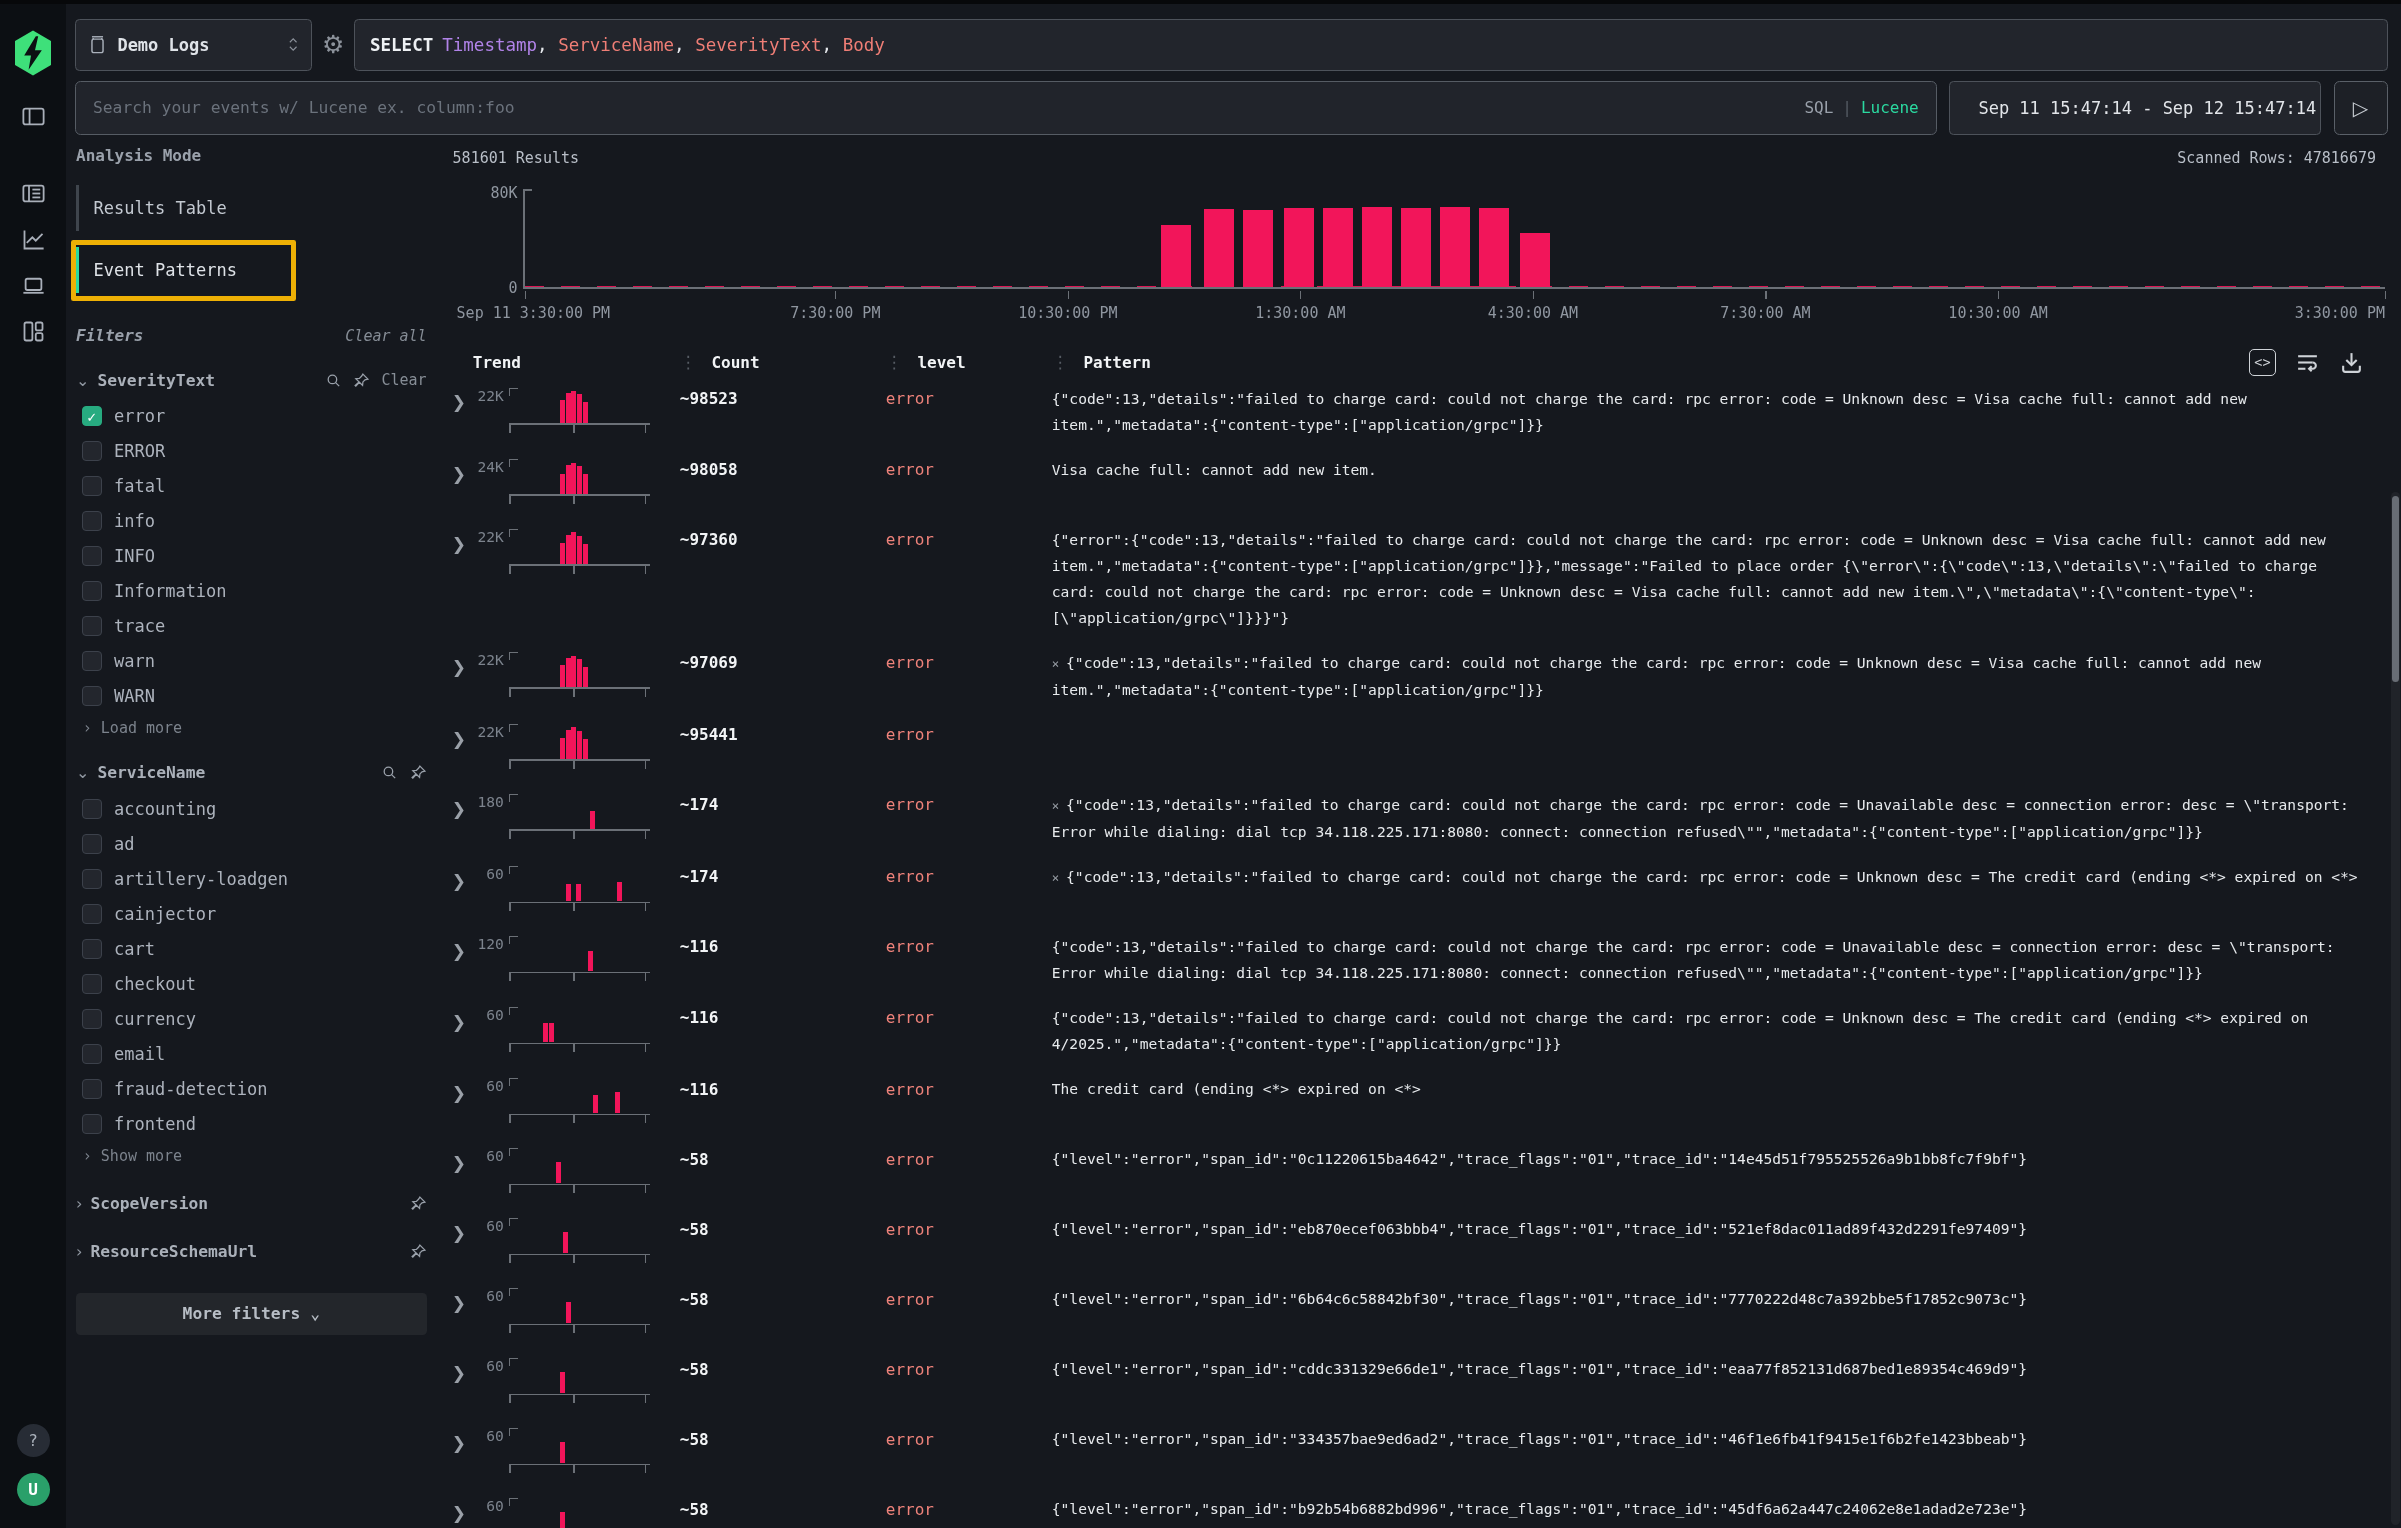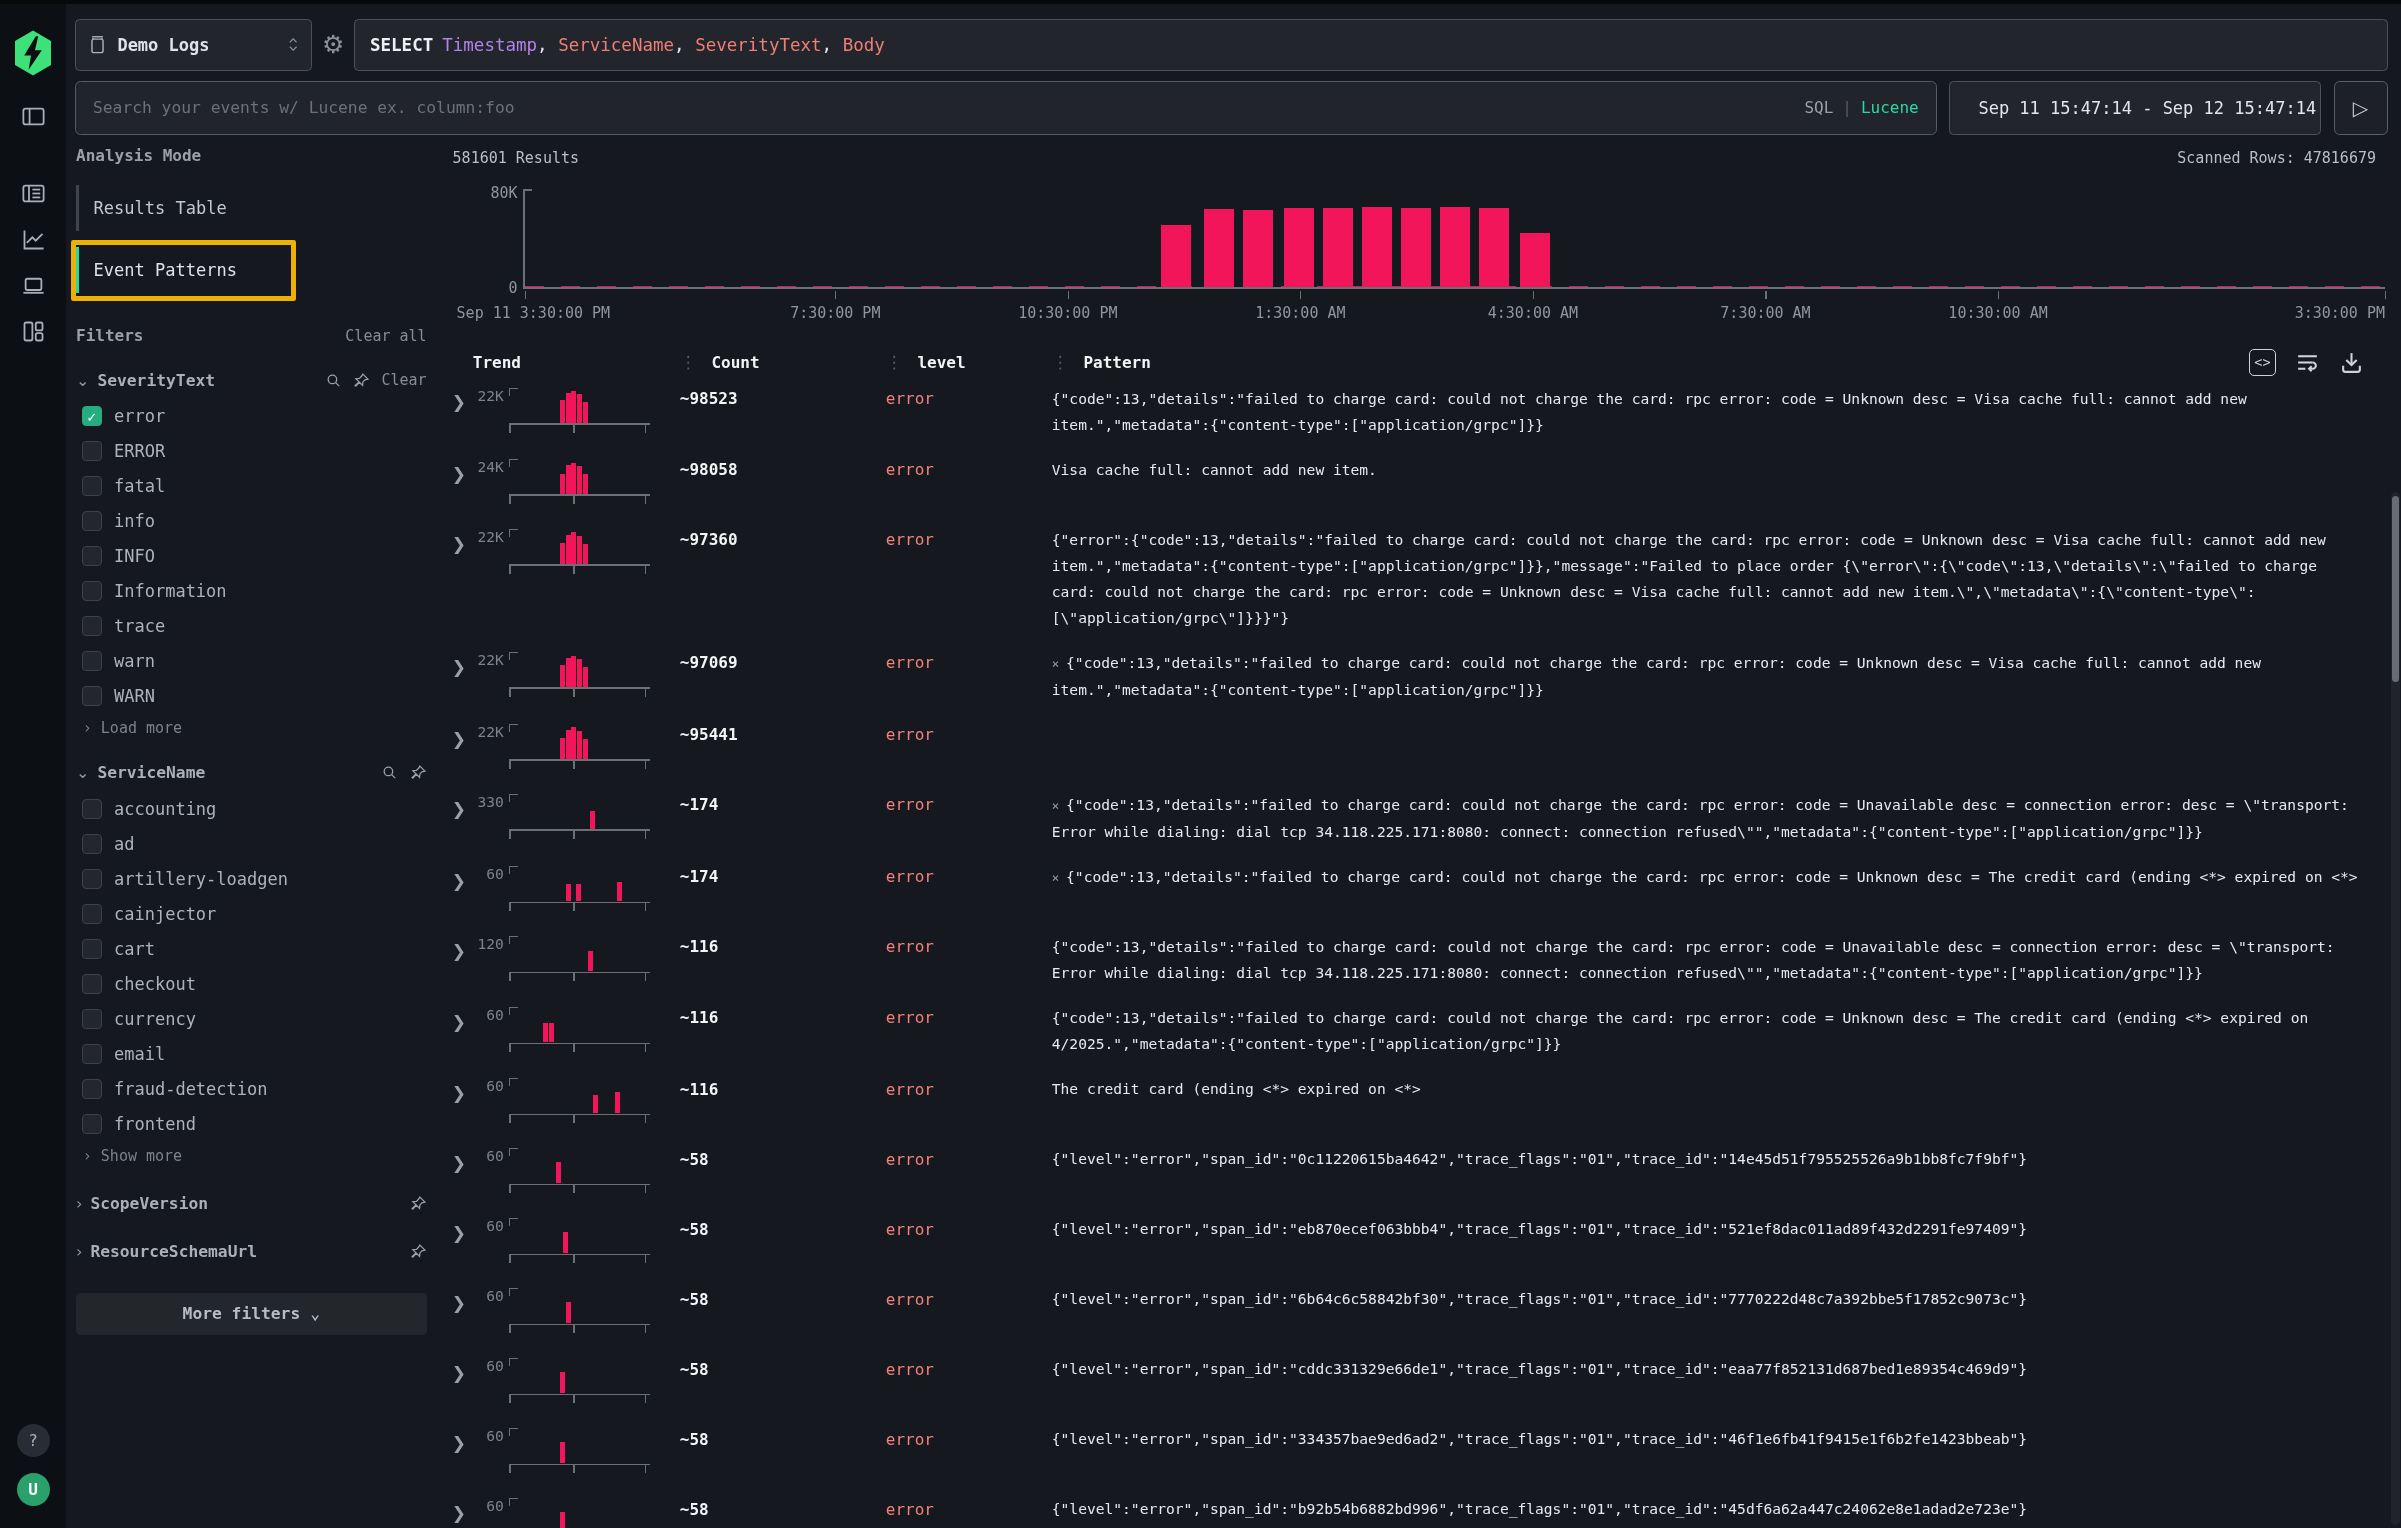--- a/index.html
+++ b/index.html
@@ -52,21 +52,21 @@
              font-family:"DejaVu Sans",sans-serif; }
   
   .bodywrap { flex:1; display:flex; margin-top:6px; min-height:0; }
   .sidebar { width:373px; padding:5.6px 12.4px 0 10px; flex-shrink:0; }
   .s-label { font-size:16px; font-weight:bold; color:#9aa1ab; }
   .modes { margin-top:20px; }
   .mode-item { display:flex; align-items:center; height:46px; border-left:3.4px solid #3f454d;
                padding-left:14.6px; font-size:17px; color:#c3c9d1; cursor:pointer; }
   .hl-box { border:5px solid #eeb005; border-radius:2.3px; margin:9px 0 8px -5px; width:225px; padding:2.3px 0; }
   .hl-box .mode-item { border-left-color:#2bd9a0; color:#dfe3e8; margin:0; }
-  .filters-row { display:flex; justify-content:space-between; align-items:baseline; margin-top:25px; }
+  .filters-row { display:flex; justify-content:space-between; align-items:baseline; margin-top:25px;font-style:italic; }
   .clear-all { font-size:15px; color:#868d96; cursor:pointer; }
   .group-head { display:flex; align-items:center; margin-top:26px; }
   .group-head .chev { color:#8f96a0; font-size:16px; margin-right:8px; font-family:"DejaVu Sans",sans-serif; }
   .group-head .gname { font-size:16.3px; font-weight:bold; color:#aab0b9; cursor:pointer; }
   .group-tools { margin-left:auto; display:flex; align-items:center; gap:11.3px; }
   .group-tools svg { width:17px; height:17px; stroke:#9aa1ab; fill:none; stroke-width:1.8; cursor:pointer; }
   .group-tools .gclear { font-size:15px; color:#868d96; cursor:pointer; }
   .chk-list { margin-top:9px; }
   .chk-row { display:flex; align-items:center; height:35px; cursor:pointer; }
   .chk-box { width:20px; height:20px; border-radius:4px; background:#23262d; border:1.1px solid #3c414b;
@@ -549,21 +549,21 @@
                   <div class="sbar" style="left: 48%; height: 28px;"></div>
                   <div class="sbar" style="left: 52%; height: 20px;"></div>
                 </div>
               </div>
               <div class="count">~95441</div>
               <div class="level">error</div>
             </div>
             <div class="trow">
               <div class="c1">
                 <div class="rchev">❯</div>
-                <div class="spark-label">330</div>
+                <div class="spark-label">180</div>
                 <div class="spark">
                   <div class="corner"></div>
                   <div class="sbase"></div>
                   <div class="stick" style="left: 0%;"></div>
                   <div class="stick" style="left: 45%;"></div>
                   <div class="stick" style="left: 96%;"></div>
                   <div class="sbar" style="left: 57%; height: 18.6px;"></div>
                 </div>
               </div>
               <div class="count">~174</div>

